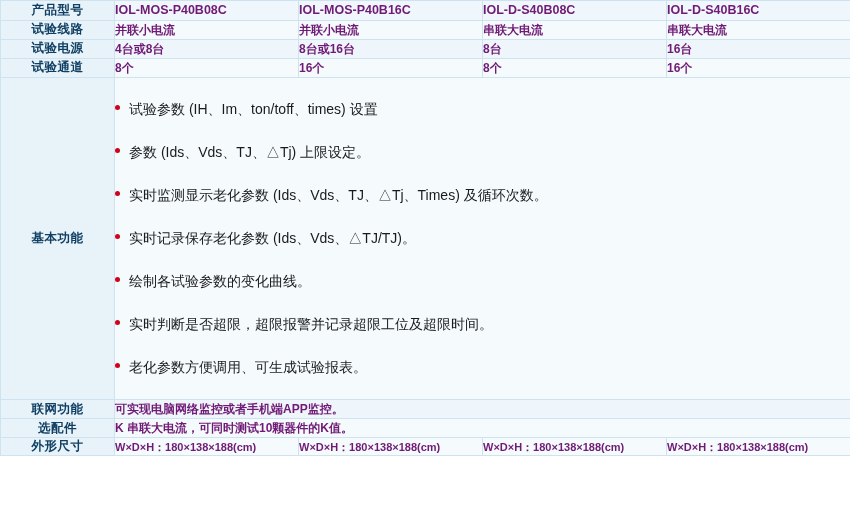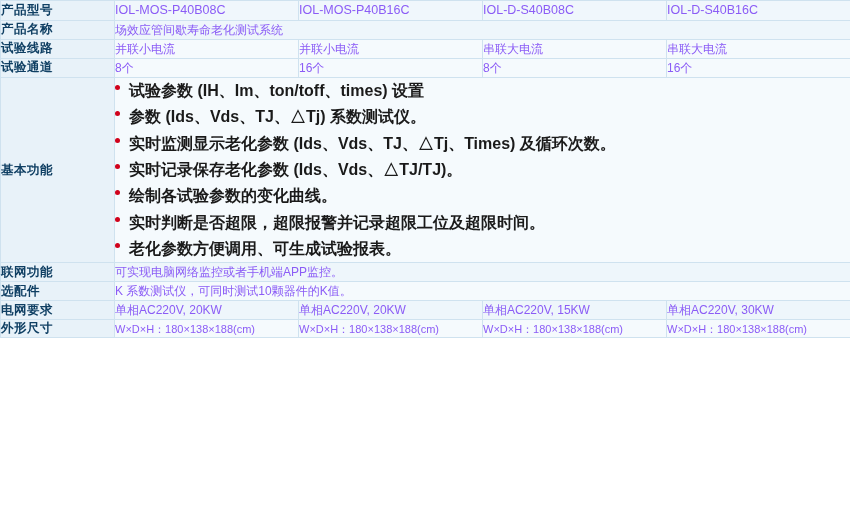--- a/index.html
+++ b/index.html
@@ -21,57 +21,57 @@
     table-layout: fixed;
   }
   table.spec td {
     border: 1px solid #cfe2ef;
     padding: 0;
     vertical-align: middle;
   }
   .lbl {
     width: 114px;
     background: #e8f2f9;
-    text-align: left;
+    text-align: center;
     font-weight: bold;
     color: #0f3f63;
     font-size: 12.5px;
     letter-spacing: 0.5px;
     padding: 7px 2px;
   }
   .val {
     background: #f5fafd;
     padding: 7px 9px;
     font-size: 12px;
-    color: #8b5cf6;
+    color: #701a75;
     line-height: 1.5;
+    font-weight: bold;
   }
   .val.alt {
     background: #eef6fb;
   }
   .hdr .val {
     background: #f0f7fc;
     font-size: 12.5px;
   }
   .func-cell {
     background: #f5fafd;
     padding: 10px 9px 10px 14px;
   }
   ul.func-list {
     margin: 0;
     padding: 0;
     list-style: none;
   }
   ul.func-list li {
     position: relative;
     padding-left: 14px;
-    margin: 0 0;
-    font-size: 16px;
+    margin: 20px 0;
+    font-size: 14px;
     line-height: 1.65;
-    font-weight: bold;
   }
   ul.func-list li::before {
     content: "";
     position: absolute;
     left: 0;
     top: 7px;
     width: 5px;
     height: 5px;
     background: #d0021b;
     border-radius: 50%;
@@ -91,65 +91,61 @@
   </colgroup>
   <tbody>
     <tr class="hdr">
       <td class="lbl">产品型号</td>
       <td class="val">IOL-MOS-P40B08C</td>
       <td class="val">IOL-MOS-P40B16C</td>
       <td class="val">IOL-D-S40B08C</td>
       <td class="val">IOL-D-S40B16C</td>
     </tr>
     <tr>
-      <td class="lbl">产品名称</td>
-      <td class="val alt" colspan="4">场效应管间歇寿命老化测试系统</td>
-    </tr>
-    <tr>
       <td class="lbl">试验线路</td>
       <td class="val">并联小电流</td>
       <td class="val">并联小电流</td>
       <td class="val">串联大电流</td>
       <td class="val">串联大电流</td>
+    </tr>
+    <tr>
+      <td class="lbl">试验电源</td>
+      <td class="val alt">4台或8台</td>
+      <td class="val alt">8台或16台</td>
+      <td class="val alt">8台</td>
+      <td class="val alt">16台</td>
     </tr>
     <tr>
       <td class="lbl">试验通道</td>
       <td class="val">8个</td>
       <td class="val">16个</td>
       <td class="val">8个</td>
       <td class="val">16个</td>
     </tr>
     <tr>
       <td class="lbl">基本功能</td>
       <td class="func-cell" colspan="4">
         <ul class="func-list">
           <li>试验参数 (IH、Im、ton/toff、times) 设置</li>
-          <li>参数 (Ids、Vds、TJ、△Tj) 系数测试仪。</li>
+          <li>参数 (Ids、Vds、TJ、△Tj) 上限设定。</li>
           <li>实时监测显示老化参数 (Ids、Vds、TJ、△Tj、Times) 及循环次数。</li>
           <li>实时记录保存老化参数 (Ids、Vds、△TJ/TJ)。</li>
           <li>绘制各试验参数的变化曲线。</li>
           <li>实时判断是否超限，超限报警并记录超限工位及超限时间。</li>
           <li>老化参数方便调用、可生成试验报表。</li>
         </ul>
       </td>
     </tr>
     <tr>
       <td class="lbl">联网功能</td>
       <td class="val alt" colspan="4">可实现电脑网络监控或者手机端APP监控。</td>
     </tr>
     <tr>
       <td class="lbl">选配件</td>
-      <td class="val" colspan="4">K 系数测试仪，可同时测试10颗器件的K值。</td>
-    </tr>
-    <tr>
-      <td class="lbl">电网要求</td>
-      <td class="val alt">单相AC220V, 20KW</td>
-      <td class="val alt">单相AC220V, 20KW</td>
-      <td class="val alt">单相AC220V, 15KW</td>
-      <td class="val alt">单相AC220V, 30KW</td>
+      <td class="val" colspan="4">K 串联大电流，可同时测试10颗器件的K值。</td>
     </tr>
     <tr>
       <td class="lbl">外形尺寸</td>
       <td class="val nowrap" style="font-size:11px">W×D×H：180×138×188(cm)</td>
       <td class="val nowrap" style="font-size:11px">W×D×H：180×138×188(cm)</td>
       <td class="val nowrap" style="font-size:11px">W×D×H：180×138×188(cm)</td>
       <td class="val nowrap" style="font-size:11px">W×D×H：180×138×188(cm)</td>
     </tr>
   </tbody>
 </table>

